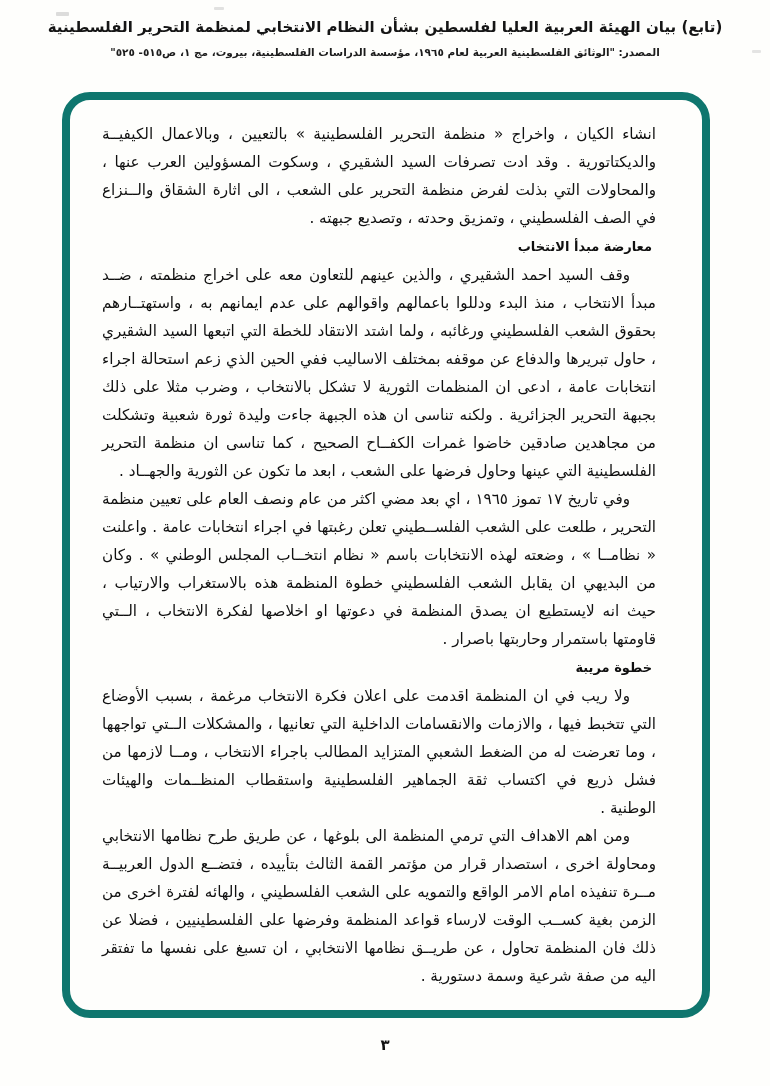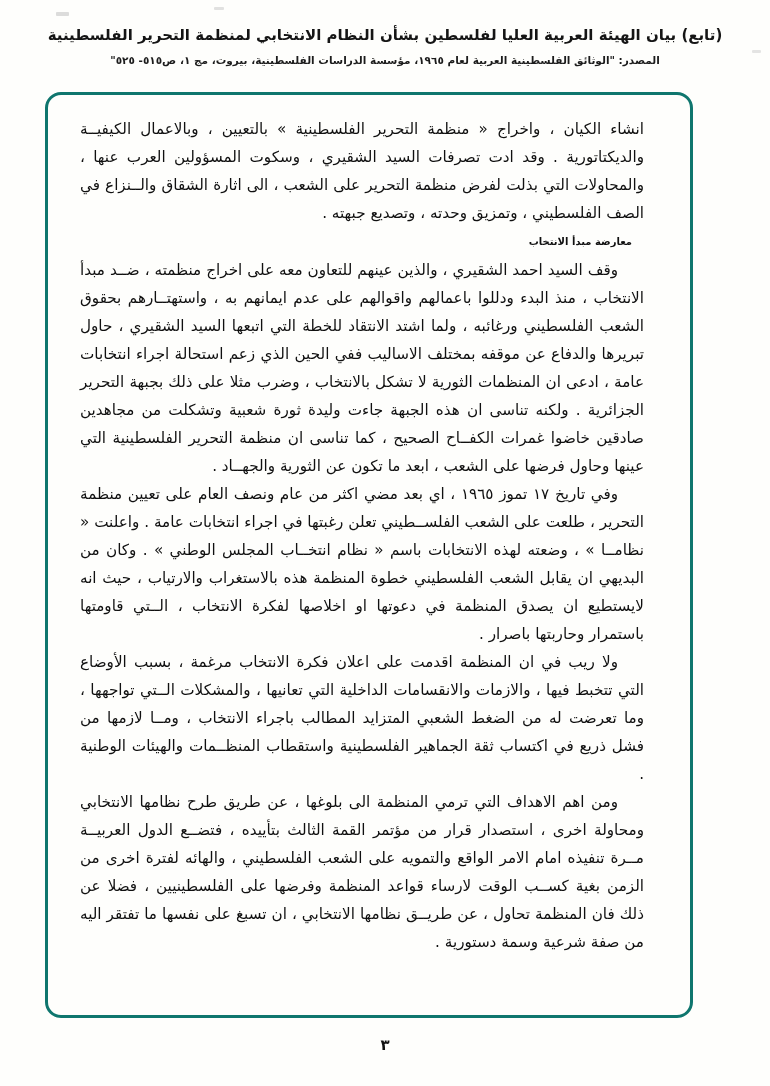--- a/index.html
+++ b/index.html
@@ -9,21 +9,21 @@
     height: 1086px;
     background: #fefefc;
     font-family: "DejaVu Sans", sans-serif;
     overflow: hidden;
     color: #141414;
   }
 
   
   .header {
     position: absolute;
-    top: 26px;
+    top: 18px;
     left: 0;
     right: 0;
     text-align: center;
     direction: rtl;
   }
   .doc-title {
     font-size: 15px;
     font-weight: bold;
     letter-spacing: 0;
     color: #151515;
@@ -31,44 +31,44 @@
   .doc-source {
     margin-top: 10px;
     font-size: 10.5px;
     font-weight: bold;
     color: #1c1c1c;
   }
 
   
   .content-box {
     position: absolute;
-    left: 45px;
+    left: 62px;
     top: 92px;
     width: 648px;
     height: 926px;
     box-sizing: border-box;
-    border: 3px solid #0f766e;
-    border-radius: 16px;
+    border: 8px solid #0f766e;
+    border-radius: 28px;
     padding: 20px 46px 0 32px;
   }
   .text-col {
     direction: rtl;
     text-align: justify;
     font-size: 15.2px;
     line-height: 28px;
     color: #101010;
   }
   .para {
     margin: 0;
     text-indent: 26px;
   }
   .para.no-indent { text-indent: 0; }
   .heading {
-    margin: 1px 12px 0 0;
-    font-size: 10px;
+    margin: 1px 4px 0 0;
+    font-size: 13px;
     font-weight: bold;
     line-height: 28px;
     text-align: right;
   }
 
   
   .page-number {
     position: absolute;
     top: 1036px;
     left: 0;
@@ -104,20 +104,21 @@
 
       <p class="para no-indent">انشاء الكيان ، واخراج « منظمة التحرير الفلسطينية » بالتعيين ، وبالاعمال الكيفيــة والديكتاتورية . وقد ادت تصرفات السيد الشقيري ، وسكوت المسؤولين العرب عنها ، والمحاولات التي بذلت لفرض منظمة التحرير على الشعب ، الى اثارة الشقاق والــنزاع في الصف الفلسطيني ، وتمزيق وحدته ، وتصديع جبهته .</p>
 
       <h3 class="heading">معارضة مبدأ الانتخاب</h3>
 
       <p class="para">وقف السيد احمد الشقيري ، والذين عينهم للتعاون معه على اخراج منظمته ، ضــد مبدأ الانتخاب ، منذ البدء ودللوا باعمالهم واقوالهم على عدم ايمانهم به ، واستهتــارهم بحقوق الشعب الفلسطيني ورغائبه ، ولما اشتد الانتقاد للخطة التي اتبعها السيد الشقيري ، حاول تبريرها والدفاع عن موقفه بمختلف الاساليب ففي الحين الذي زعم استحالة اجراء انتخابات عامة ، ادعى ان المنظمات الثورية لا تشكل بالانتخاب ، وضرب مثلا على ذلك بجبهة التحرير الجزائرية . ولكنه تناسى ان هذه الجبهة جاءت وليدة ثورة شعبية وتشكلت من مجاهدين صادقين خاضوا غمرات الكفــاح الصحيح ، كما تناسى ان منظمة التحرير الفلسطينية التي عينها وحاول فرضها على الشعب ، ابعد ما تكون عن الثورية والجهــاد .</p>
 
 
       <p class="para">وفي تاريخ ١٧ تموز ١٩٦٥ ، اي بعد مضي اكثر من عام ونصف العام على تعيين منظمة التحرير ، طلعت على الشعب الفلســطيني تعلن رغبتها في اجراء انتخابات عامة . واعلنت « نظامــا » ، وضعته لهذه الانتخابات باسم « نظام انتخــاب المجلس الوطني » . وكان من البديهي ان يقابل الشعب الفلسطيني خطوة المنظمة هذه بالاستغراب والارتياب ، حيث انه لايستطيع ان يصدق المنظمة في دعوتها او اخلاصها لفكرة الانتخاب ، الــتي قاومتها باستمرار وحاربتها باصرار .</p>
 
+      <h3 class="heading">خطوة مريبة</h3>
 
       <p class="para">ولا ريب في ان المنظمة اقدمت على اعلان فكرة الانتخاب مرغمة ، بسبب الأوضاع التي تتخبط فيها ، والازمات والانقسامات الداخلية التي تعانيها ، والمشكلات الــتي تواجهها ، وما تعرضت له من الضغط الشعبي المتزايد المطالب باجراء الانتخاب ، ومــا لازمها من فشل ذريع في اكتساب ثقة الجماهير الفلسطينية واستقطاب المنظــمات والهيئات الوطنية .</p>
 
       <p class="para">ومن اهم الاهداف التي ترمي المنظمة الى بلوغها ، عن طريق طرح نظامها الانتخابي ومحاولة اخرى ، استصدار قرار من مؤتمر القمة الثالث بتأييده ، فتضــع الدول العربيــة مــرة تنفيذه امام الامر الواقع والتمويه على الشعب الفلسطيني ، والهائه لفترة اخرى من الزمن بغية كســب الوقت لارساء قواعد المنظمة وفرضها على الفلسطينيين ، فضلا عن ذلك فان المنظمة تحاول ، عن طريــق نظامها الانتخابي ، ان تسبغ على نفسها ما تفتقر اليه من صفة شرعية وسمة دستورية .</p>
 
     </div>
   </div>
 
   <div class="page-number">٣</div>
 

